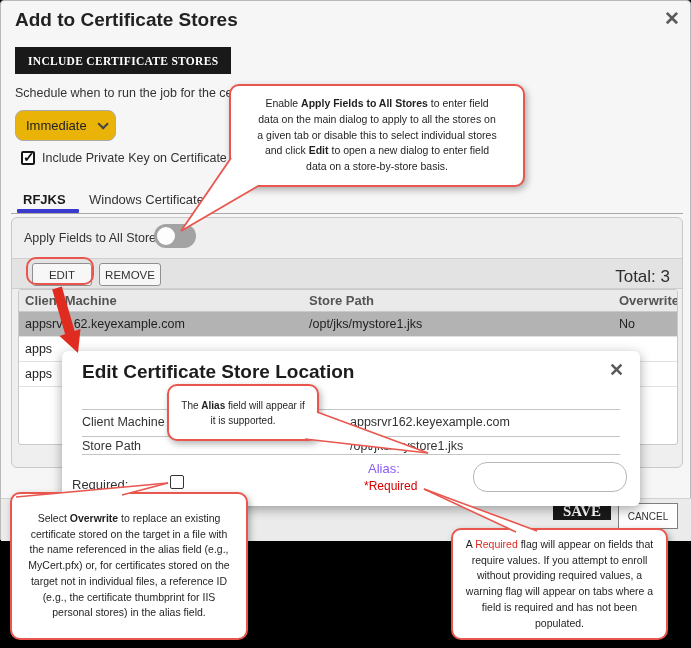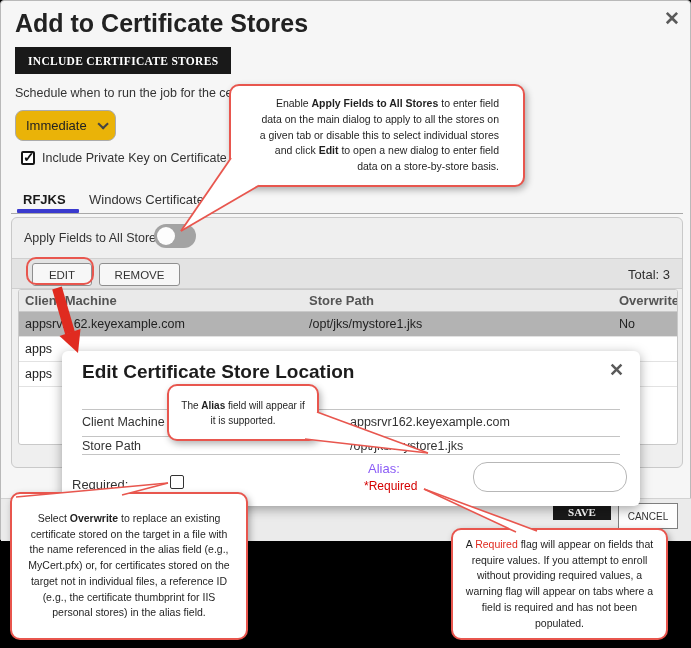--- a/index.html
+++ b/index.html
@@ -2,21 +2,21 @@
 <html><head>
 <meta charset="utf-8">
 <style>
   * { margin:0; padding:0; box-sizing:border-box; }
   html,body { width:691px; height:648px; }
   body { position:relative; background:#000; font-family:"Liberation Sans", sans-serif; overflow:hidden; }
 
   
   .main-dialog { position:absolute; left:0; top:0; width:691px; height:540px;
     background:#f6f6f6; border:1px solid #b9b9b9; border-radius:4px 4px 0 0; z-index:1; }
-  .dlg-title { position:absolute; left:14px; top:8px; font-size:25px; font-weight:bold; color:#222; }
+  .dlg-title { position:absolute; left:14px; top:8px; font-size:19px; font-weight:bold; color:#222; }
   .dlg-close { position:absolute; right:10px; top:6px; font-size:19px; font-weight:bold; color:#5a5a5a; cursor:pointer; }
   .btn-dark { background:#191919; color:#fff; border:none; font-weight:bold; font-family:Liberation Serif, serif; cursor:pointer; }
   .include-btn { position:absolute; left:14px; top:46px; height:27px; padding:0 13px; font-size:11.5px; letter-spacing:.3px; }
   .schedule-label { position:absolute; left:14px; top:85px; font-size:12.5px; color:#333; white-space:nowrap; width:216px; overflow:hidden; }
   .select { position:absolute; left:14px; top:109px; width:101px; height:31px; background:#eab308;
     border:1px solid #ababab; border-radius:8px; display:flex; align-items:center; padding:0 10px; cursor:pointer; }
   .select .val { font-size:13px; color:#222; flex:1; }
   .chev { width:8px; height:8px; border-right:2px solid #444; border-bottom:2px solid #444; transform:rotate(45deg) translateY(-3px); }
   .pk-row { position:absolute; left:20px; top:150px; display:flex; align-items:center; gap:7px; }
   .cb-checked { width:14px; height:14px; border:2px solid #151515; border-radius:2px; position:relative; background:#fff; cursor:pointer; }
@@ -35,35 +35,35 @@
     background:#efefef; border:1px solid #c9c9c9; border-radius:6px; }
   .apply-label { position:absolute; left:12px; top:13px; font-size:12.5px; color:#333; }
   .toggle { position:absolute; left:142px; top:6px; width:42px; height:24px; background:#a3a3a3;
     border-radius:12px; cursor:pointer; }
   .toggle .knob { position:absolute; left:3px; top:3px; width:18px; height:18px; background:#fdfdfd; border-radius:50%; }
   .toolbar { position:absolute; left:0; top:40px; width:100%; height:31px; background:#e3e3e3;
     border-top:1px solid #cfcfcf; border-bottom:1px solid #cfcfcf; }
   .btn-plain { position:absolute; top:4px; height:23px; background:#f7f7f7; border:1px solid #8f8f8f;
     border-radius:3px; font-size:11.5px; color:#333; font-family:inherit; cursor:pointer; }
   .edit-btn { left:20px; width:60px; }
-  .remove-btn { left:87px; width:81px; }
-  .total { position:absolute; right:12px; top:8px; font-size:13px; color:#2e2e2e; }
+  .remove-btn { left:87px; width:62px; }
+  .total { position:absolute; right:12px; top:8px; font-size:17px; color:#2e2e2e; }
 
   
   .table { position:absolute; left:6px; top:71px; width:660px; height:156px; background:#fff;
     border:1px solid #c9c9c9; border-radius:3px; overflow:hidden; }
   .trow { display:grid; grid-template-columns:284px 310px 1fr; align-items:center; }
   .trow > div { padding-left:6px; overflow:hidden; white-space:nowrap; }
   .thead { height:22px; background:#eaeaea; border-bottom:1px solid #c9c9c9; font-size:13px; font-weight:bold; color:#545454; }
   .tbody-row { height:25px; font-size:12.5px; color:#222; border-bottom:1px solid #e2e2e2; cursor:pointer; }
   .tbody-row.selected { background:#b3b3b3; }
 
   
   .footer { position:absolute; left:0; top:497px; width:691px; height:43px; background:#ebebeb; border-top:1px solid #d2d2d2; }
-  .save-btn { position:absolute; left:552px; top:4px; width:58px; height:17px; font-size:11px; }
+  .save-btn { position:absolute; left:552px; top:4px; width:58px; height:17px; font-size:15px; }
   .cancel-btn { position:absolute; left:617px; top:4px; width:60px; height:26px; background:#fdfdfd;
     border:1.5px solid #7e7e7e; font-size:10px; color:#333; font-family:inherit; cursor:pointer; }
 
   
   .edit-dialog { position:absolute; left:62px; top:342px; width:578px; height:155px; background:#fff;
     border-radius:6px; box-shadow:0 3px 12px rgba(0,0,0,.35); z-index:10;margin-top:9px; }
   .edit-title { position:absolute; left:20px; top:10px; font-size:19px; font-weight:bold; color:#1c1c1c; }
   .edit-close { position:absolute; right:16px; top:8px; font-size:18px; font-weight:bold; color:#5a5a5a; cursor:pointer; }
   .hline { position:absolute; left:20px; width:538px; height:1px; background:#c4c4c4; }
   .l1 { top:58px; } .l2 { top:85px; } .l3 { top:103px; }
@@ -75,21 +75,21 @@
     border-radius:2px; background:#fff; cursor:pointer; }
   .alias-label { position:absolute; left:306px; top:110px; font-size:13px; color:#8b5cf6; }
   .required { position:absolute; left:302px; top:128px; font-size:12px; color:#d40000; }
   .alias-input { position:absolute; left:411px; top:111px; width:154px; height:30px; border:1px solid #b7b7b7;
     border-radius:14px; background:#fff; font-size:13px; padding:0 12px; font-family:inherit; }
 
   
   .callout { position:absolute; background:#fff; border:2px solid #e8564e; border-radius:10px;
     box-shadow:2px 3px 7px rgba(0,0,0,.3); display:flex; align-items:center; justify-content:center;
     text-align:center; font-size:10.5px; line-height:1.5; color:#1f1f1f; z-index:30; }
-  .co-apply { left:229px; top:84px; width:296px; height:103px; padding:6px 24px;text-align:right; }
+  .co-apply { left:229px; top:84px; width:296px; height:103px; padding:6px 24px; }
   .co-alias { left:167px; top:384px; width:152px; height:57px; padding:4px 10px; font-size:10px; }
   .co-overwrite { left:10px; top:492px; width:238px; height:148px; padding:8px 12px; }
   .co-required { left:451px; top:528px; width:217px; height:112px; padding:6px 8px; }
 
   .overlay { position:absolute; left:0; top:0; width:691px; height:648px; z-index:40; pointer-events:none; }
 </style>
 </head>
 <body>
 
 <div class="main-dialog">

